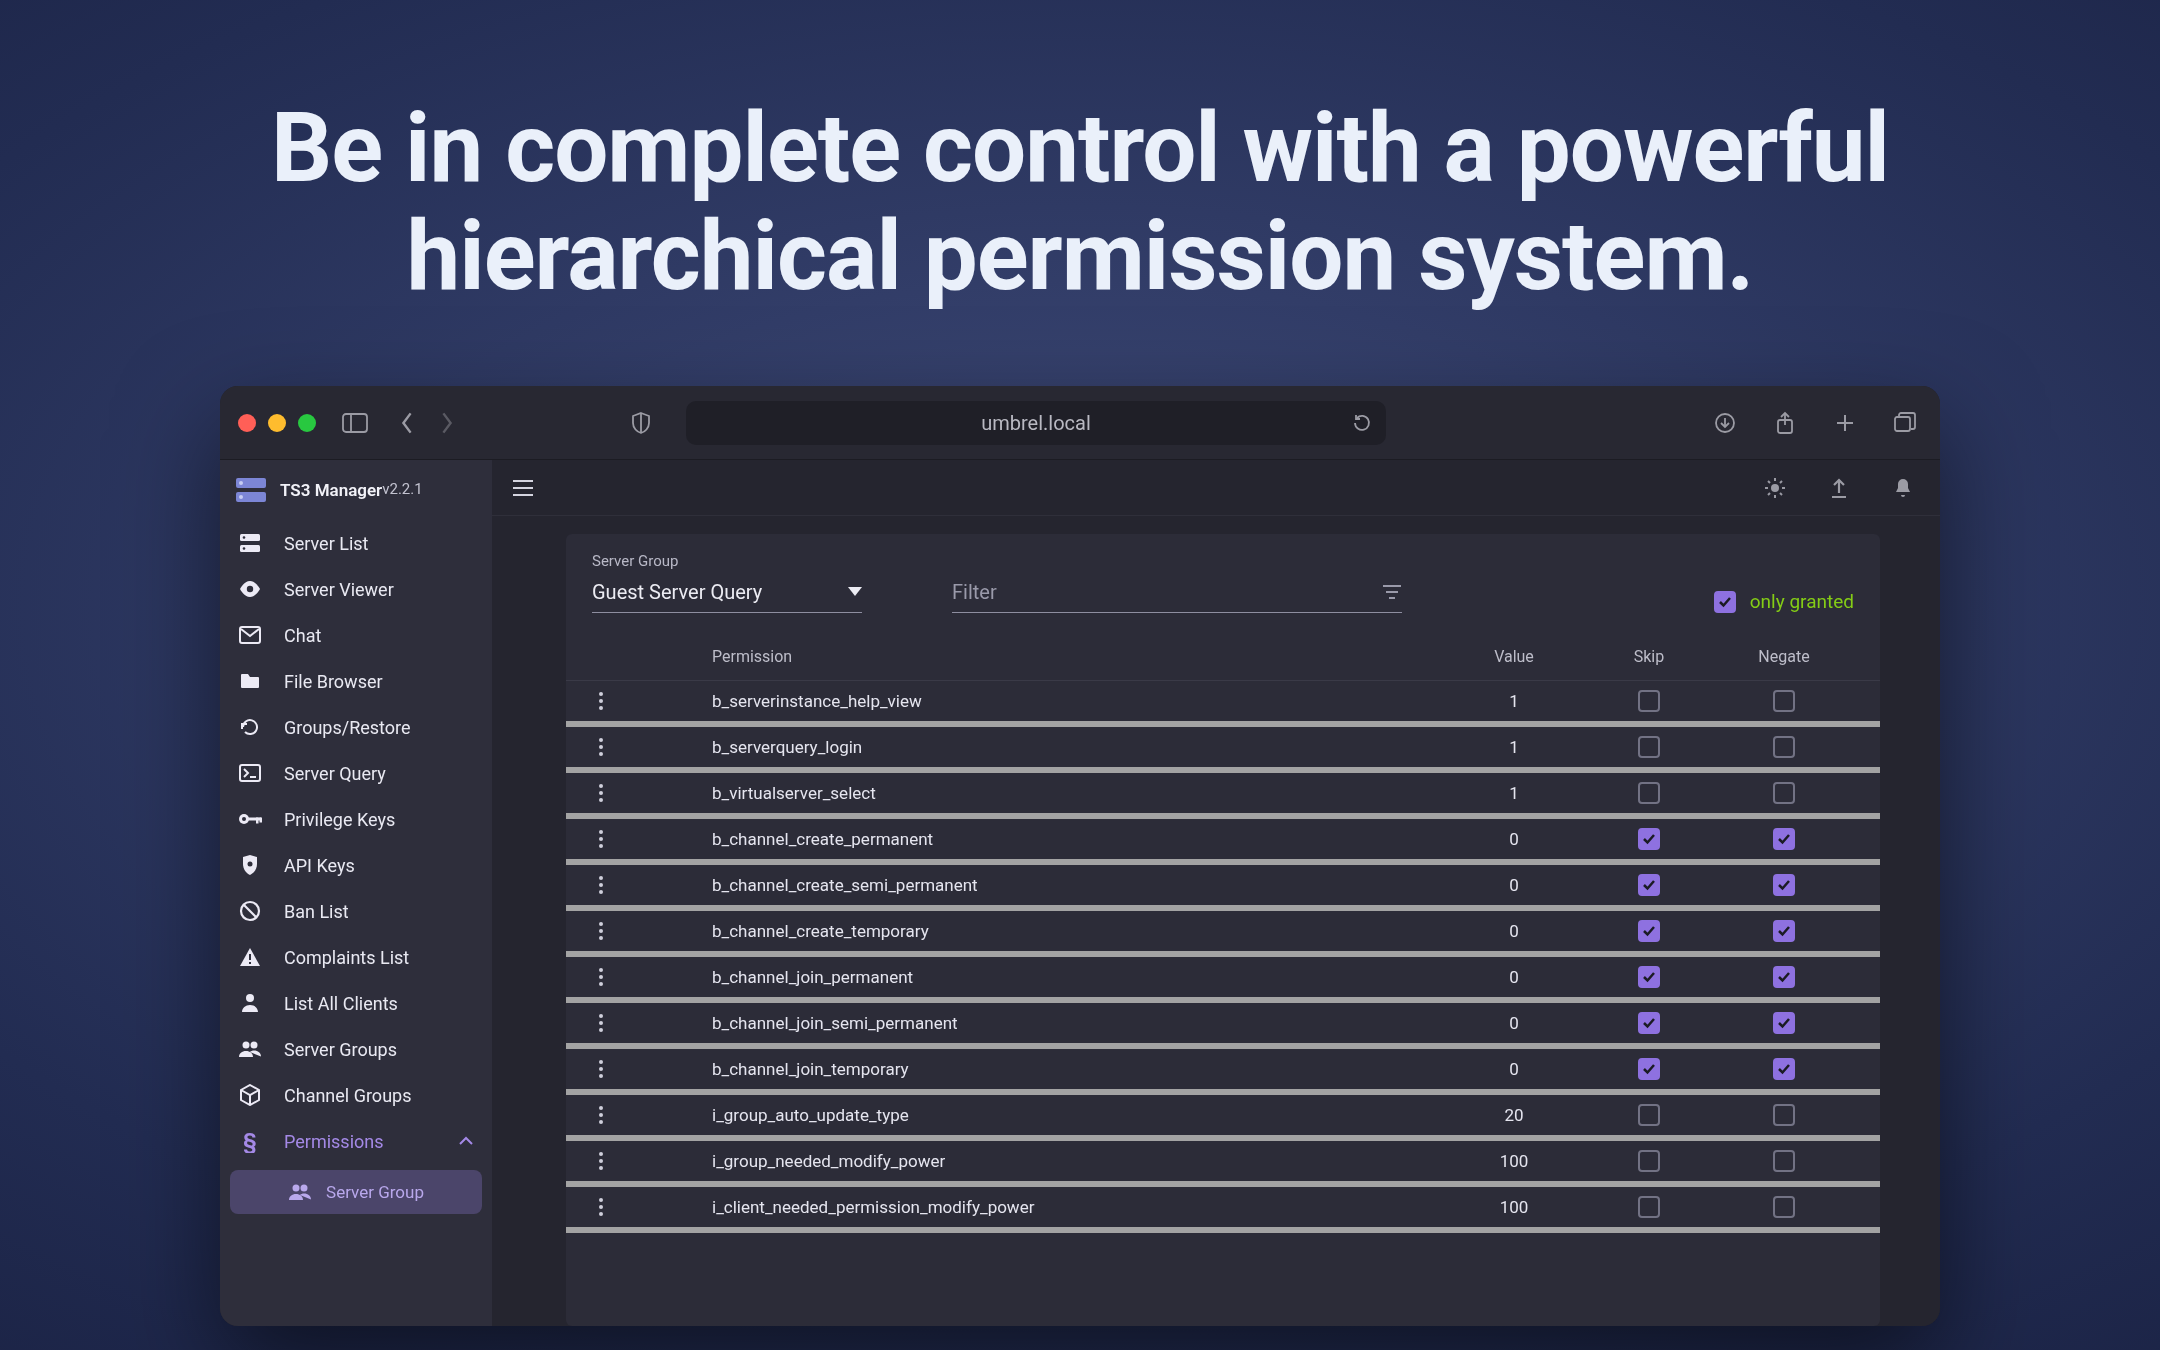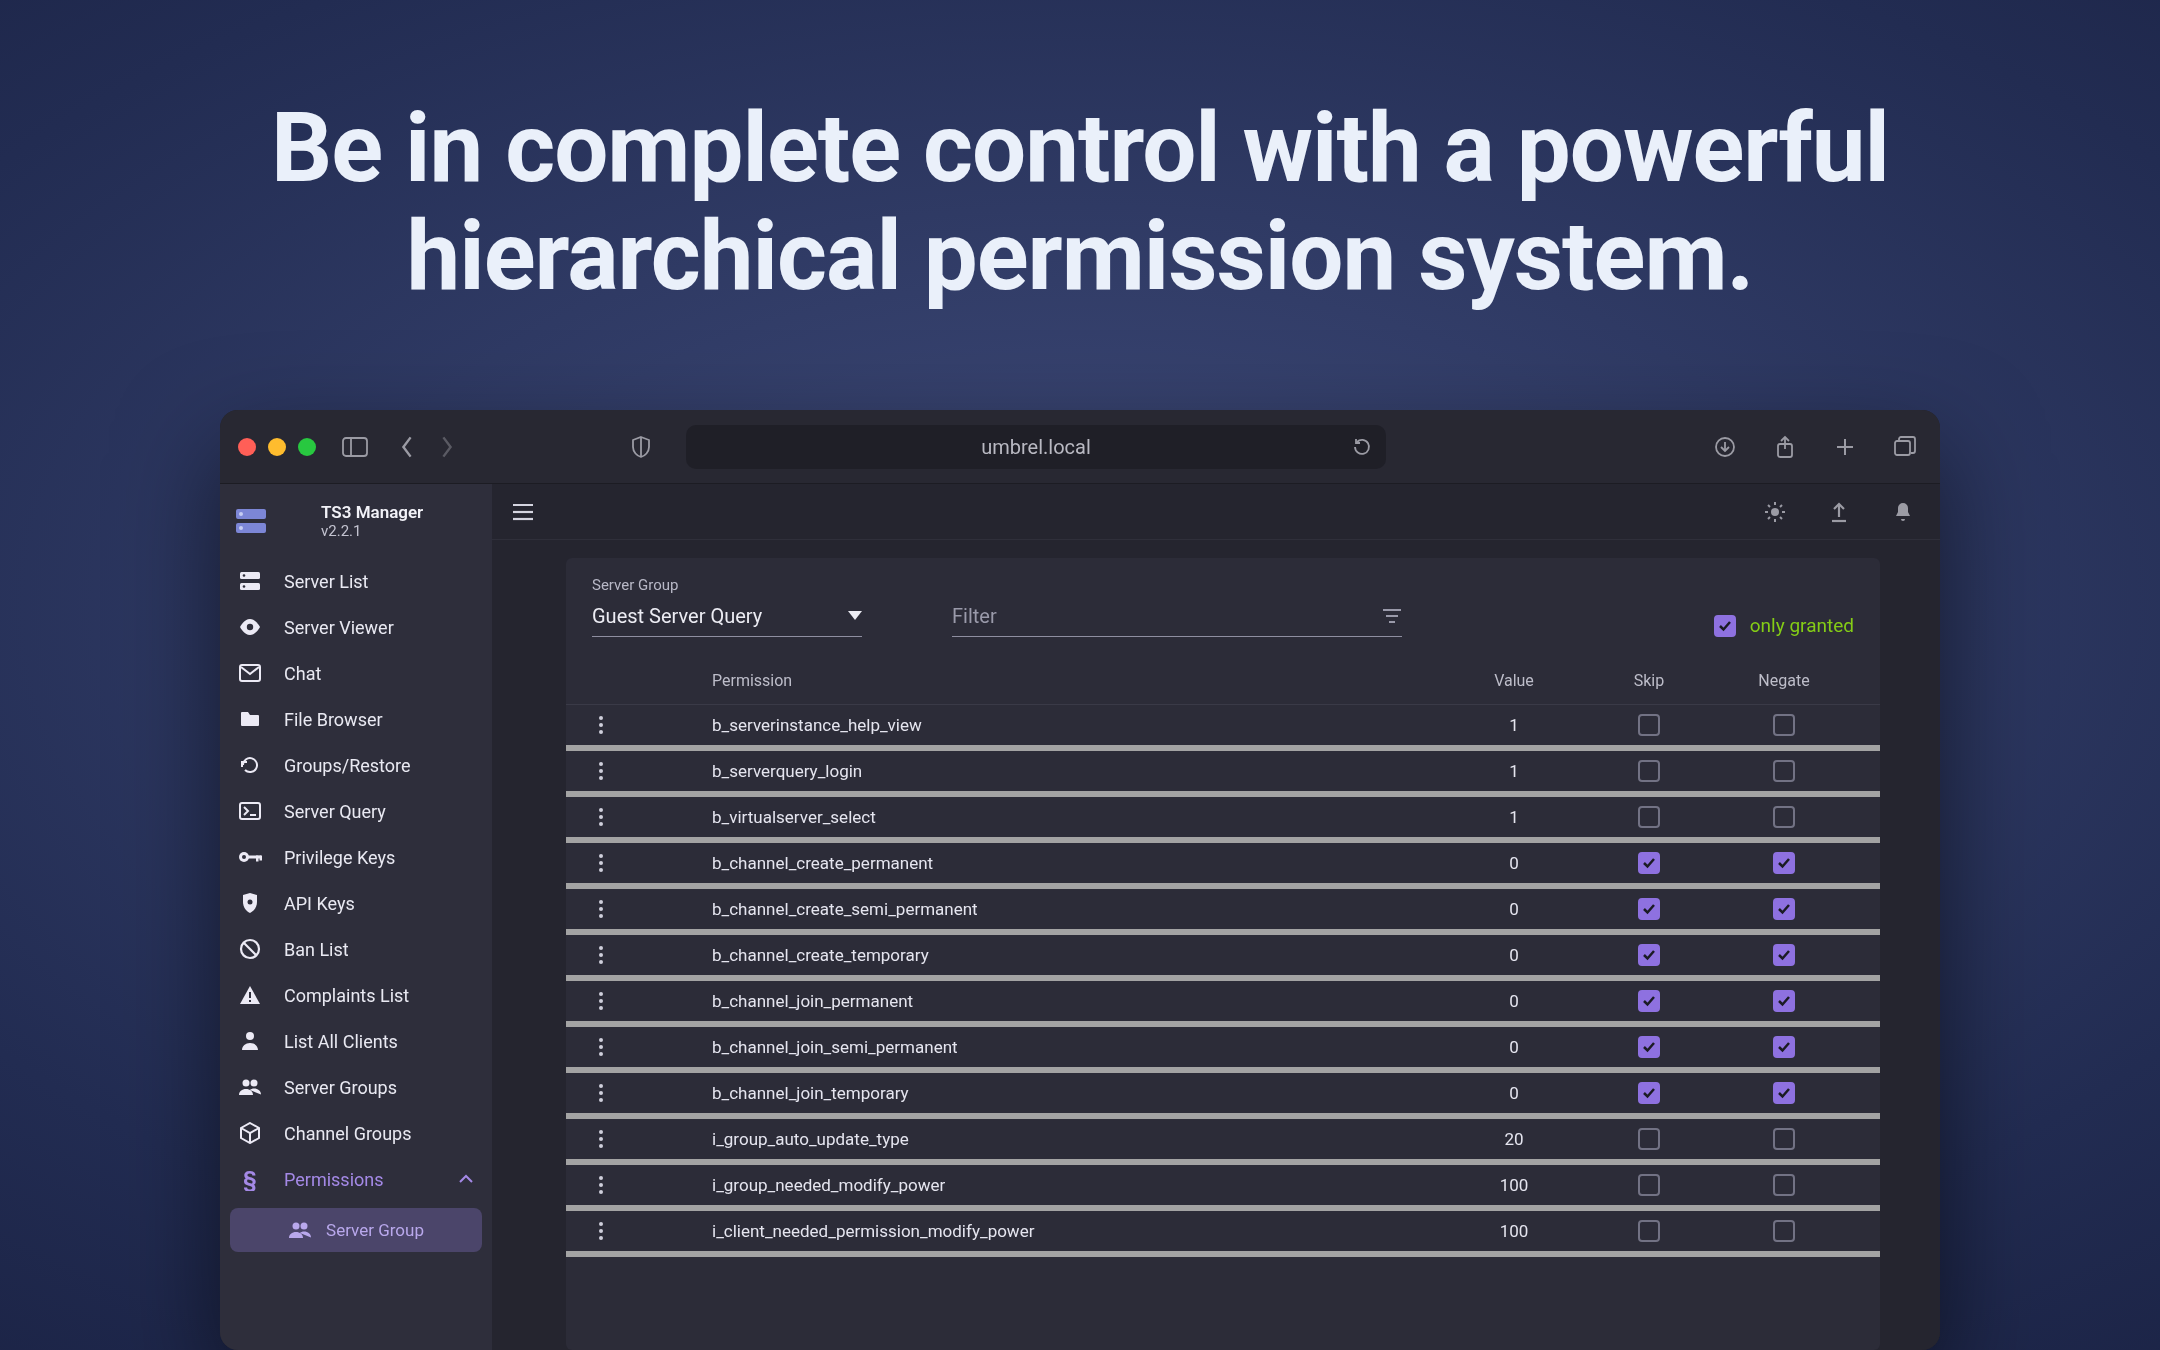--- a/index.html
+++ b/index.html
@@ -15,21 +15,21 @@
     padding-top: 95px;
     font-weight: 700;
     font-size: 96px;
     line-height: 1.12;
     letter-spacing: -1px;
     color: #eaf0fa;
   }
   .window {
     position: absolute;
     left: 220px;
-    top: 410px;
+    top: 386px;
     width: 1720px;
     height: 940px;
     background: #25252f;
     border-radius: 18px;
     box-shadow: 0 40px 100px rgba(0,0,0,0.55);
     overflow: hidden;
     display: flex;
     flex-direction: column;
   }
   .titlebar {
@@ -77,21 +77,21 @@
   .brand {
     display:flex; align-items:center; gap:14px;
     padding: 18px 16px 18px 16px;
   }
   .brand-logo {
     width: 30px; height: 24px;
     display:flex; flex-direction:column; gap:4px;
   }
   .brand-logo span { display:block; height:10px; background:#7c86d6; border-radius:2px; position:relative; }
   .brand-logo span::before { content:""; position:absolute; left:3px; top:3px; width:4px; height:4px; background:#c6cdf2; border-radius:50%; }
-  .brand-txt { display:flex; flex-direction:column; line-height:1.2;margin-left:41px; }
+  .brand-txt { display:flex; flex-direction:row; line-height:1.2; }
   .brand-title { font-size: 17px; font-weight:600; color:#f2f2f8; }
   .brand-ver { font-size: 15px; color:#c3c3d0; }
   .nav { display:flex; flex-direction:column; }
   .nav-item {
     display:flex; align-items:center; gap:22px;
     padding: 11px 18px;
     cursor:pointer;
     color:#e9e9f2;
   }
   .nav-item .ico { width:24px; height:24px; display:flex; align-items:center; justify-content:center; color:#eceaf5; }

